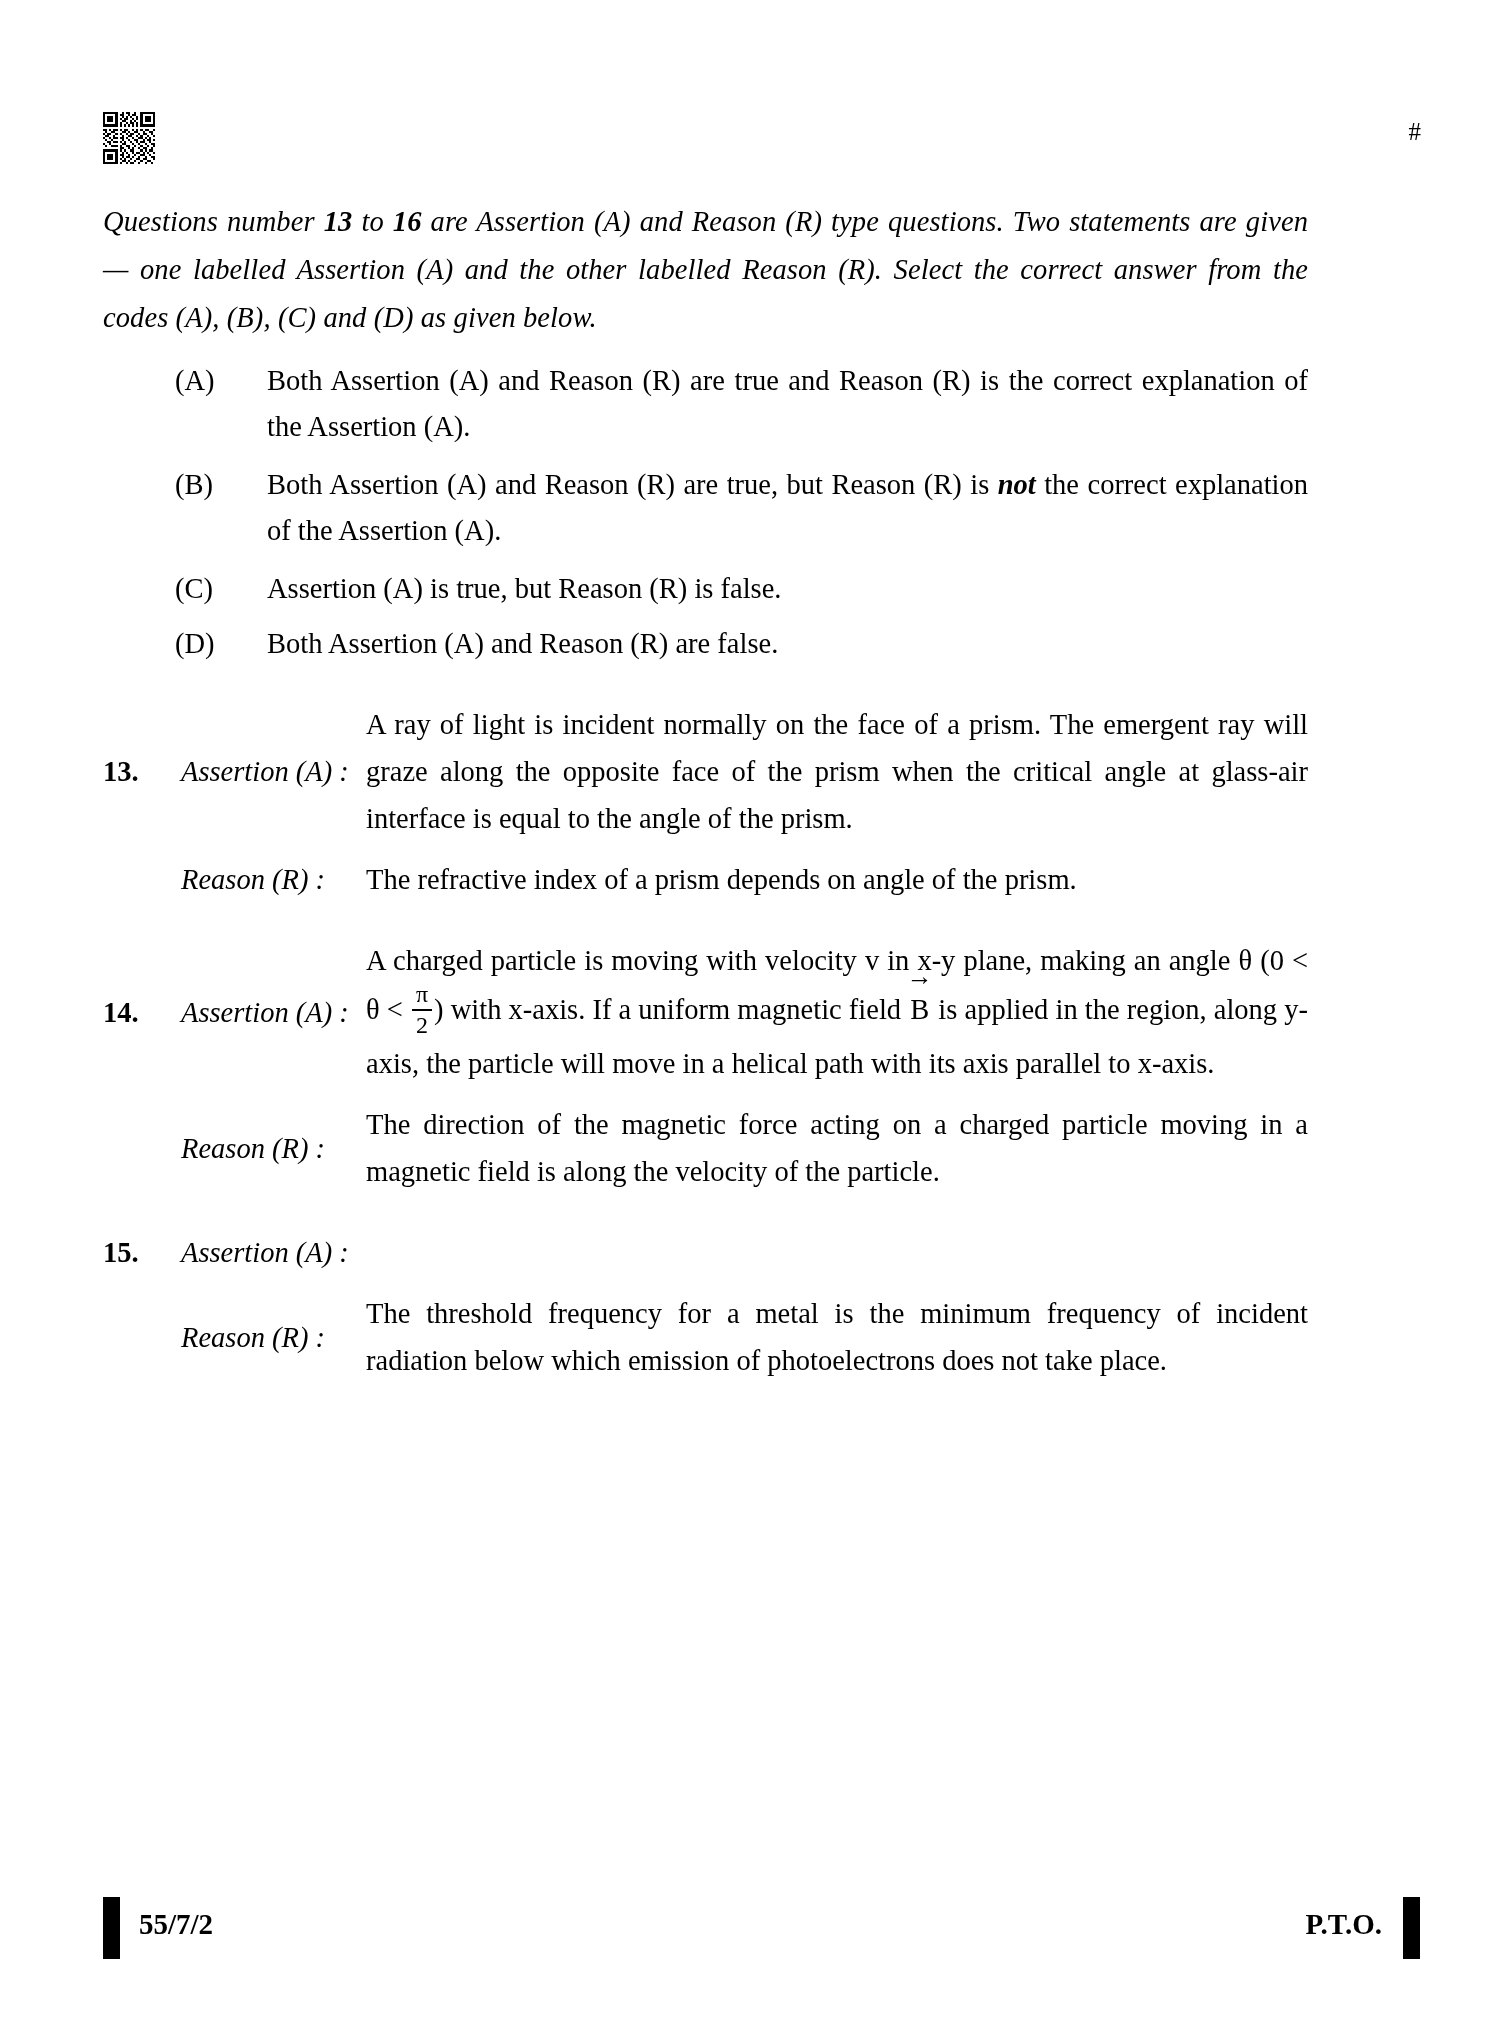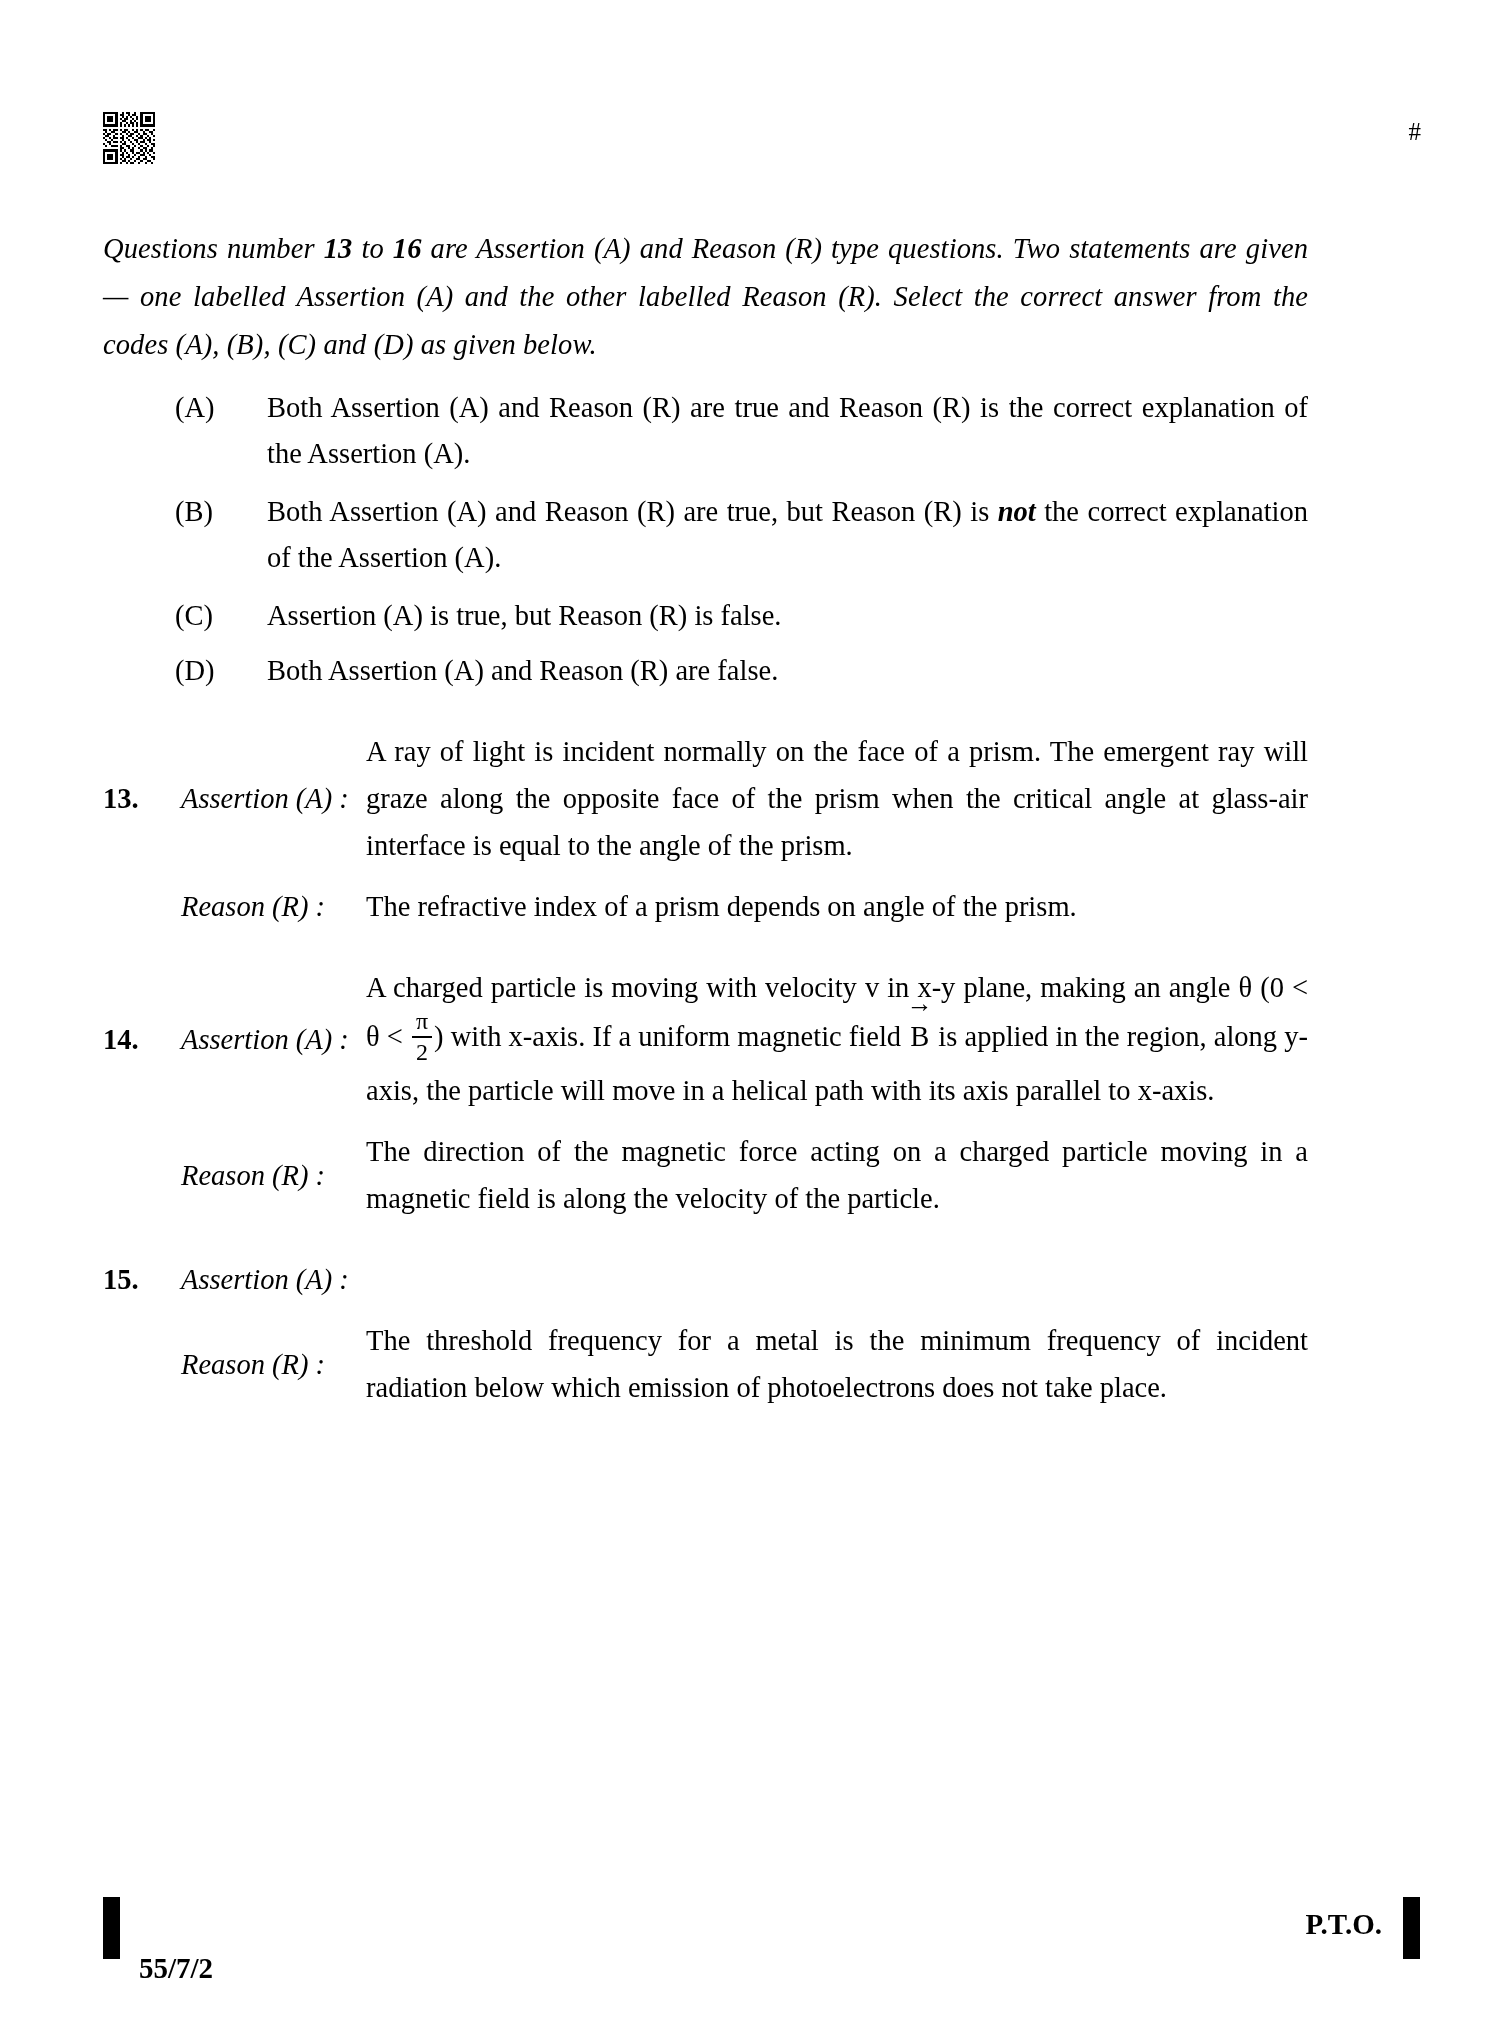--- a/index.html
+++ b/index.html
@@ -52,21 +52,20 @@
     font-weight: 400;
     letter-spacing: -1px;
   }
 
   
   .content {
     position: absolute;
     top: 198px;
     left: 103px;
     width: 1205px;
-    margin-top: 27px;
   }
 
   .intro {
     font-style: italic;
     font-size: 28.5px;
     line-height: 48px;
     text-align: justify;
     text-align-last: left;
     letter-spacing: 0.1px;
     margin-bottom: 16px;
@@ -205,21 +204,20 @@
   }
   .fbar.left { left: 0; }
   .fbar.right { right: 0; }
 
   .fcode {
     position: absolute;
     left: 36px;
     top: 11px;
     font-weight: bold;
     font-size: 29px;
-    margin-top: 44px;
   }
 
   .fpage {
     position: absolute;
     left: 0;
     right: 0;
     top: 11px;
     text-align: center;
     font-weight: bold;
     font-size: 29px;

